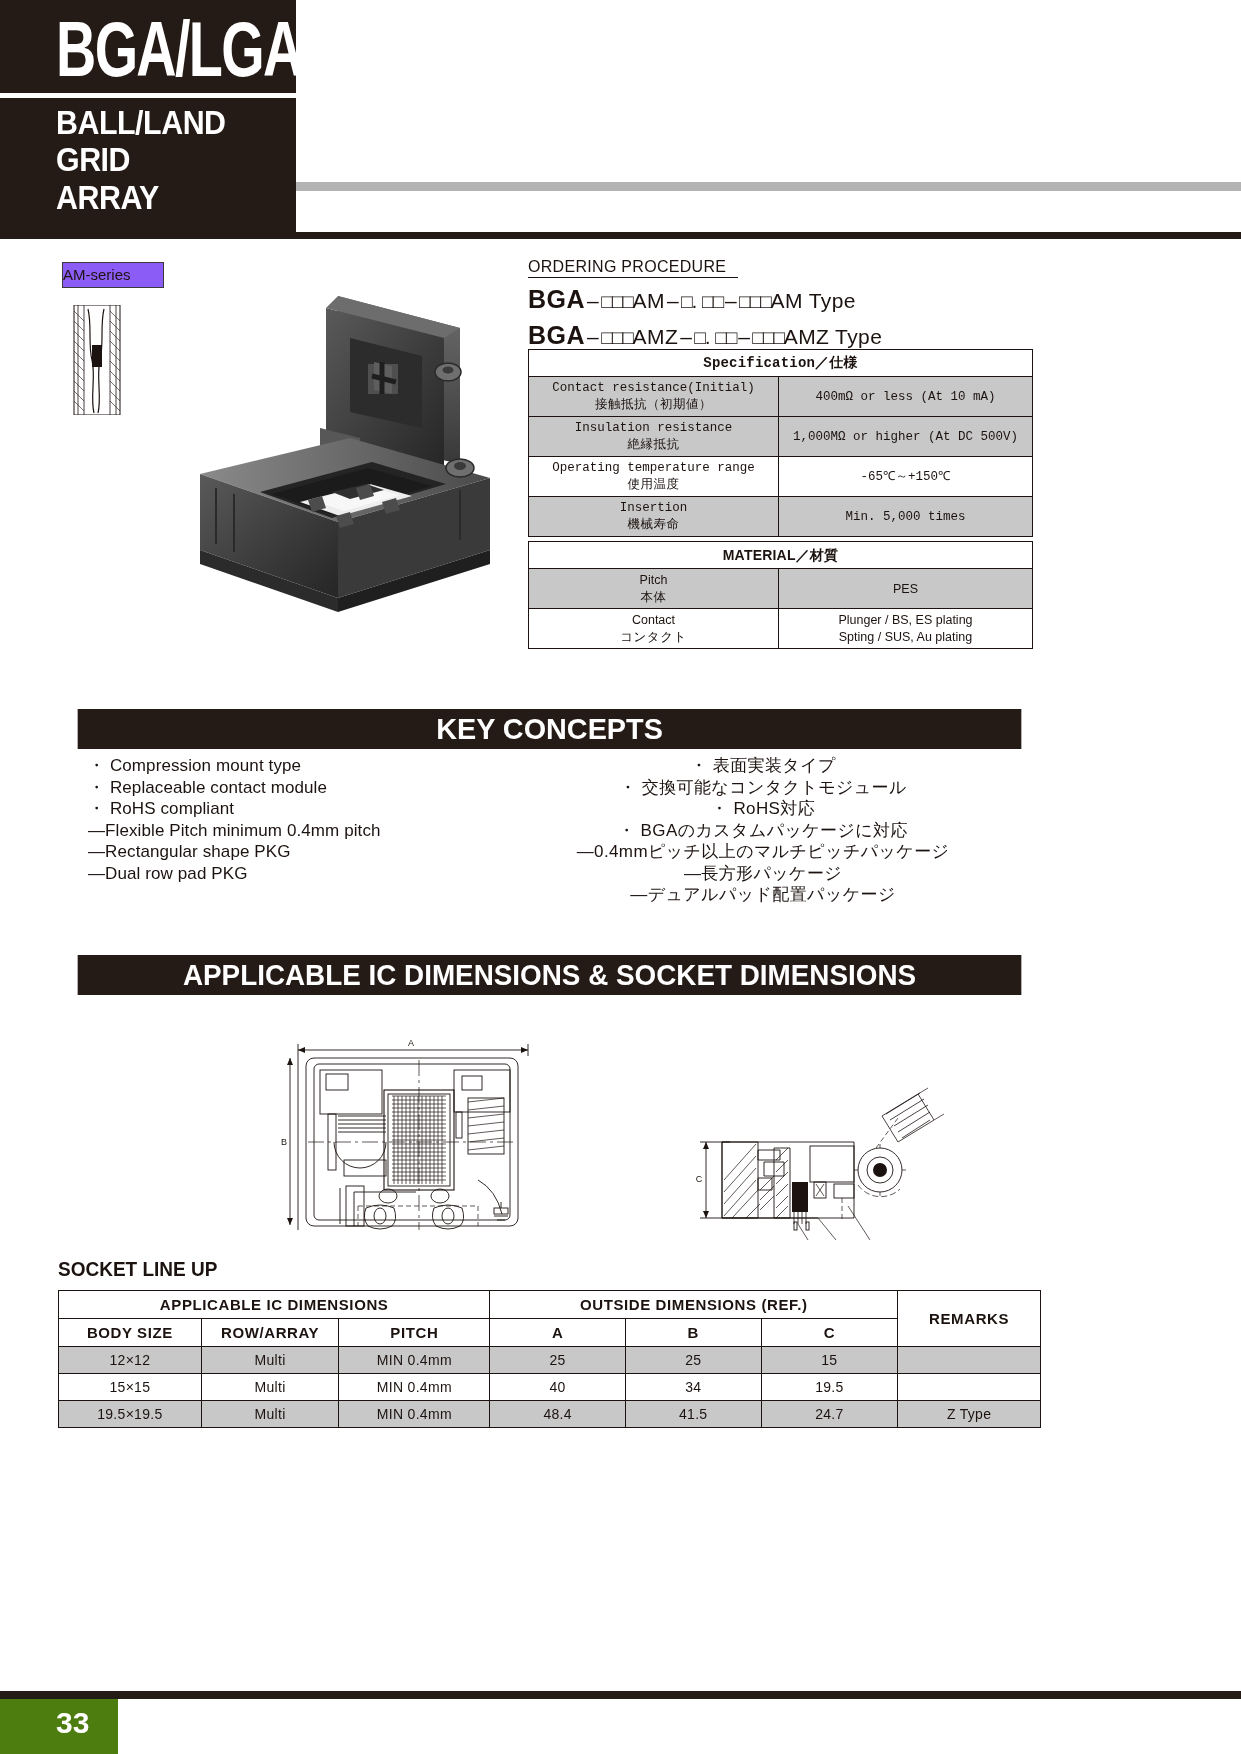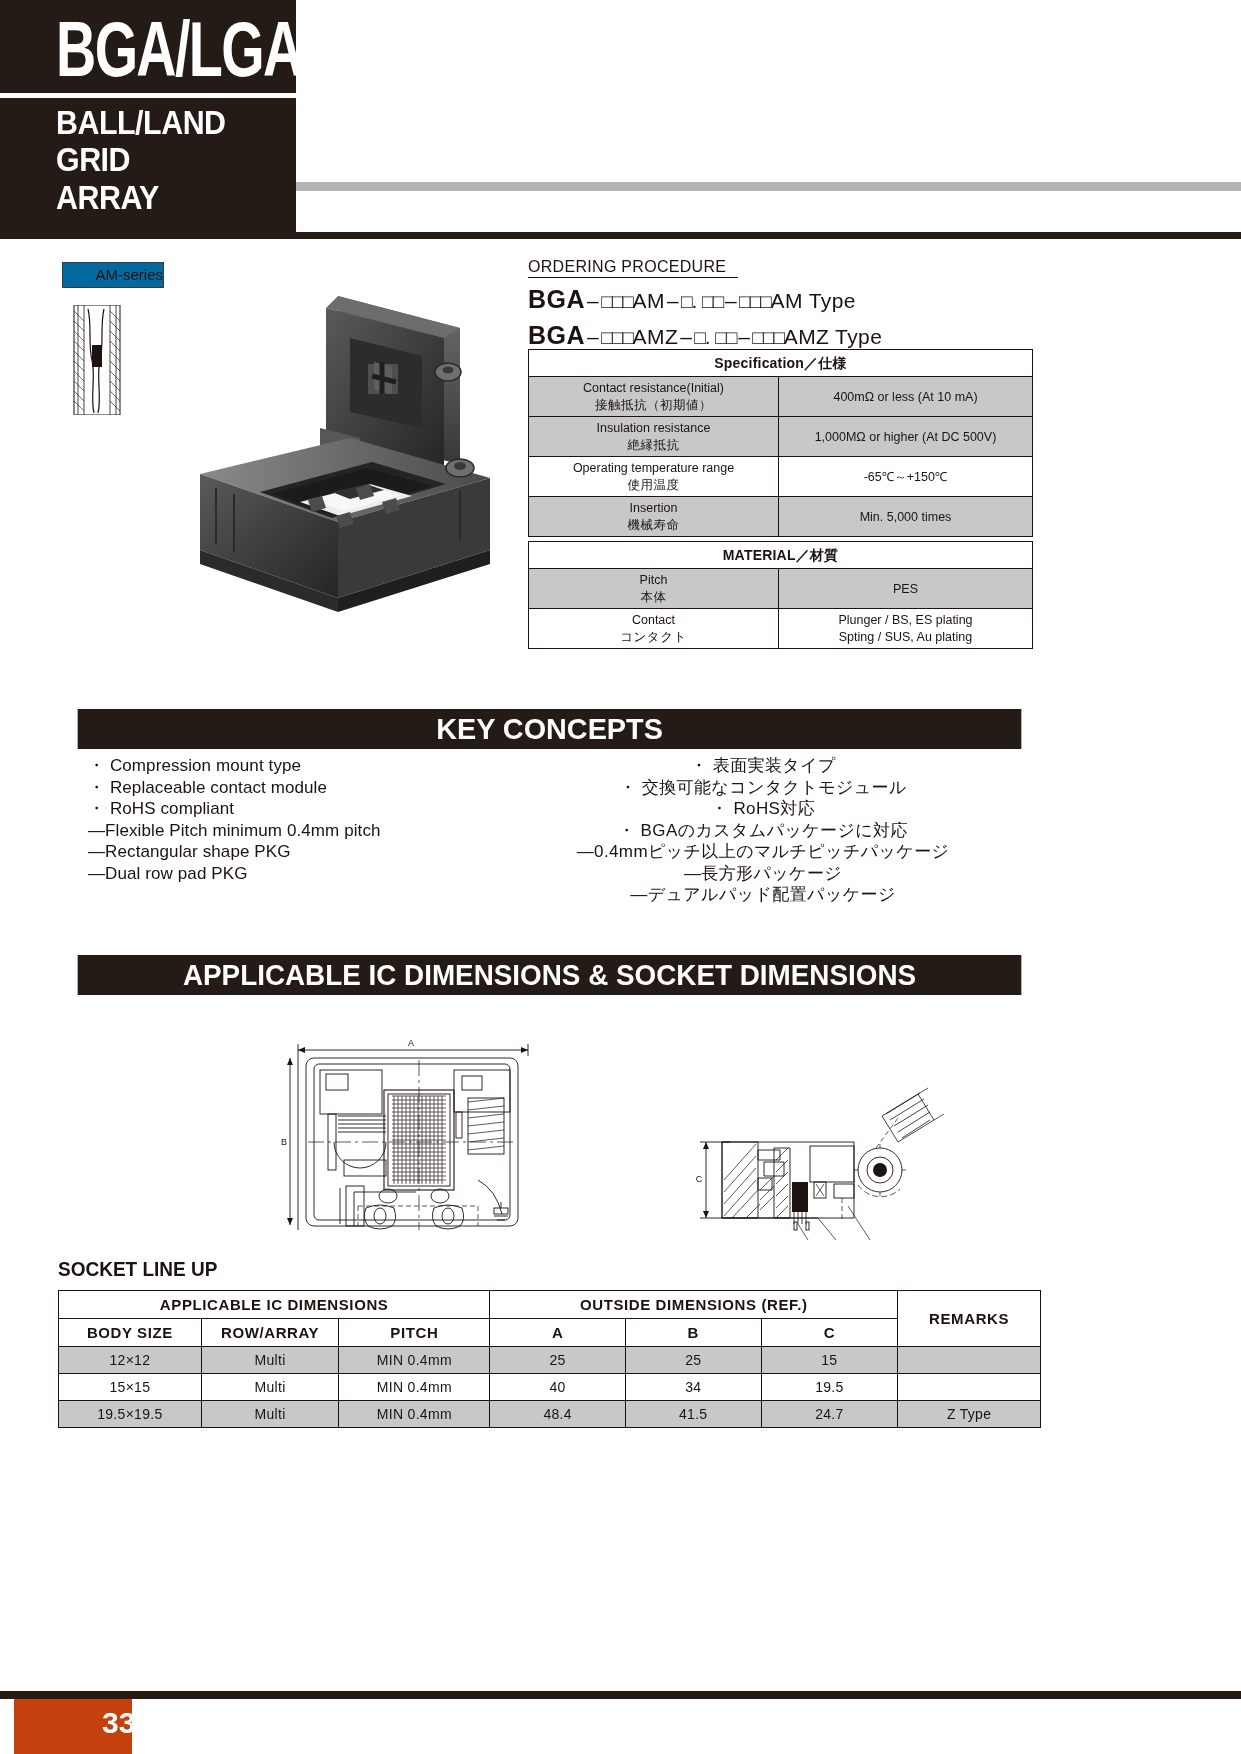--- a/index.html
+++ b/index.html
@@ -66,25 +66,25 @@
     left: 0; top: 232px;
     width: 1241px; height: 7px;
     background: #241a16;
   }
 
   
   .am-tag {
     position: absolute;
     left: 62px; top: 262px;
     width: 102px; height: 26px;
-    background: #0369a1;
+    background: #8b5cf6;
     border: 1px solid #3a3a3a;
     color: #1c1310;
     font-size: 15px;
-    text-align: right;
+    text-align: left;
     line-height: 24px;
     letter-spacing: 0px;
   }
 
   
   .prod-photo {
     position: absolute;
     left: 160px; top: 278px;
     width: 350px; height: 360px;
   }
@@ -122,21 +122,21 @@
   .ord-line .bx { font-size: 19px; letter-spacing: -1px; }
   .ord-line .dash { padding: 0 2px; }
 
   
   .spec-table, .mat-table {
     position: absolute;
     border-collapse: collapse;
     font-size: 12.5px;
     width: 505px;
   }
-  .spec-table { left: 528px; top: 349px; }
+  .spec-table { left: 528px; top: 349px; font-family: Liberation Mono, monospace; }
   .mat-table  { left: 528px; top: 541px; }
   .spec-table td, .mat-table td {
     border: 1px solid #1c1310;
     padding: 3px 4px;
     text-align: center;
     vertical-align: middle;
     line-height: 1.32;
   }
   .spec-table .tbl-title, .mat-table .tbl-title {
     font-weight: bold;
@@ -223,28 +223,28 @@
 
   
   .footer-bar {
     position: absolute;
     left: 0; top: 1691px;
     width: 1241px; height: 8px;
     background: #241a16;
   }
   .page-badge {
     position: absolute;
-    left: 14px; top: 1699px;
+    left: 0; top: 1699px;
     width: 118px; height: 55px;
-    background: #c2410c;
+    background: #4d7c0f;
     color: #fff;
     font-size: 30px;
     font-weight: bold;
     line-height: 48px;
-    padding-left: 88px;
+    padding-left: 56px;
   }
 
   svg { display: block; }
 </style>
 </head>
 <body>
 
 <div class="header">
   <div class="hdr-band-top"></div>
   <div class="hdr-band-bot"></div>

